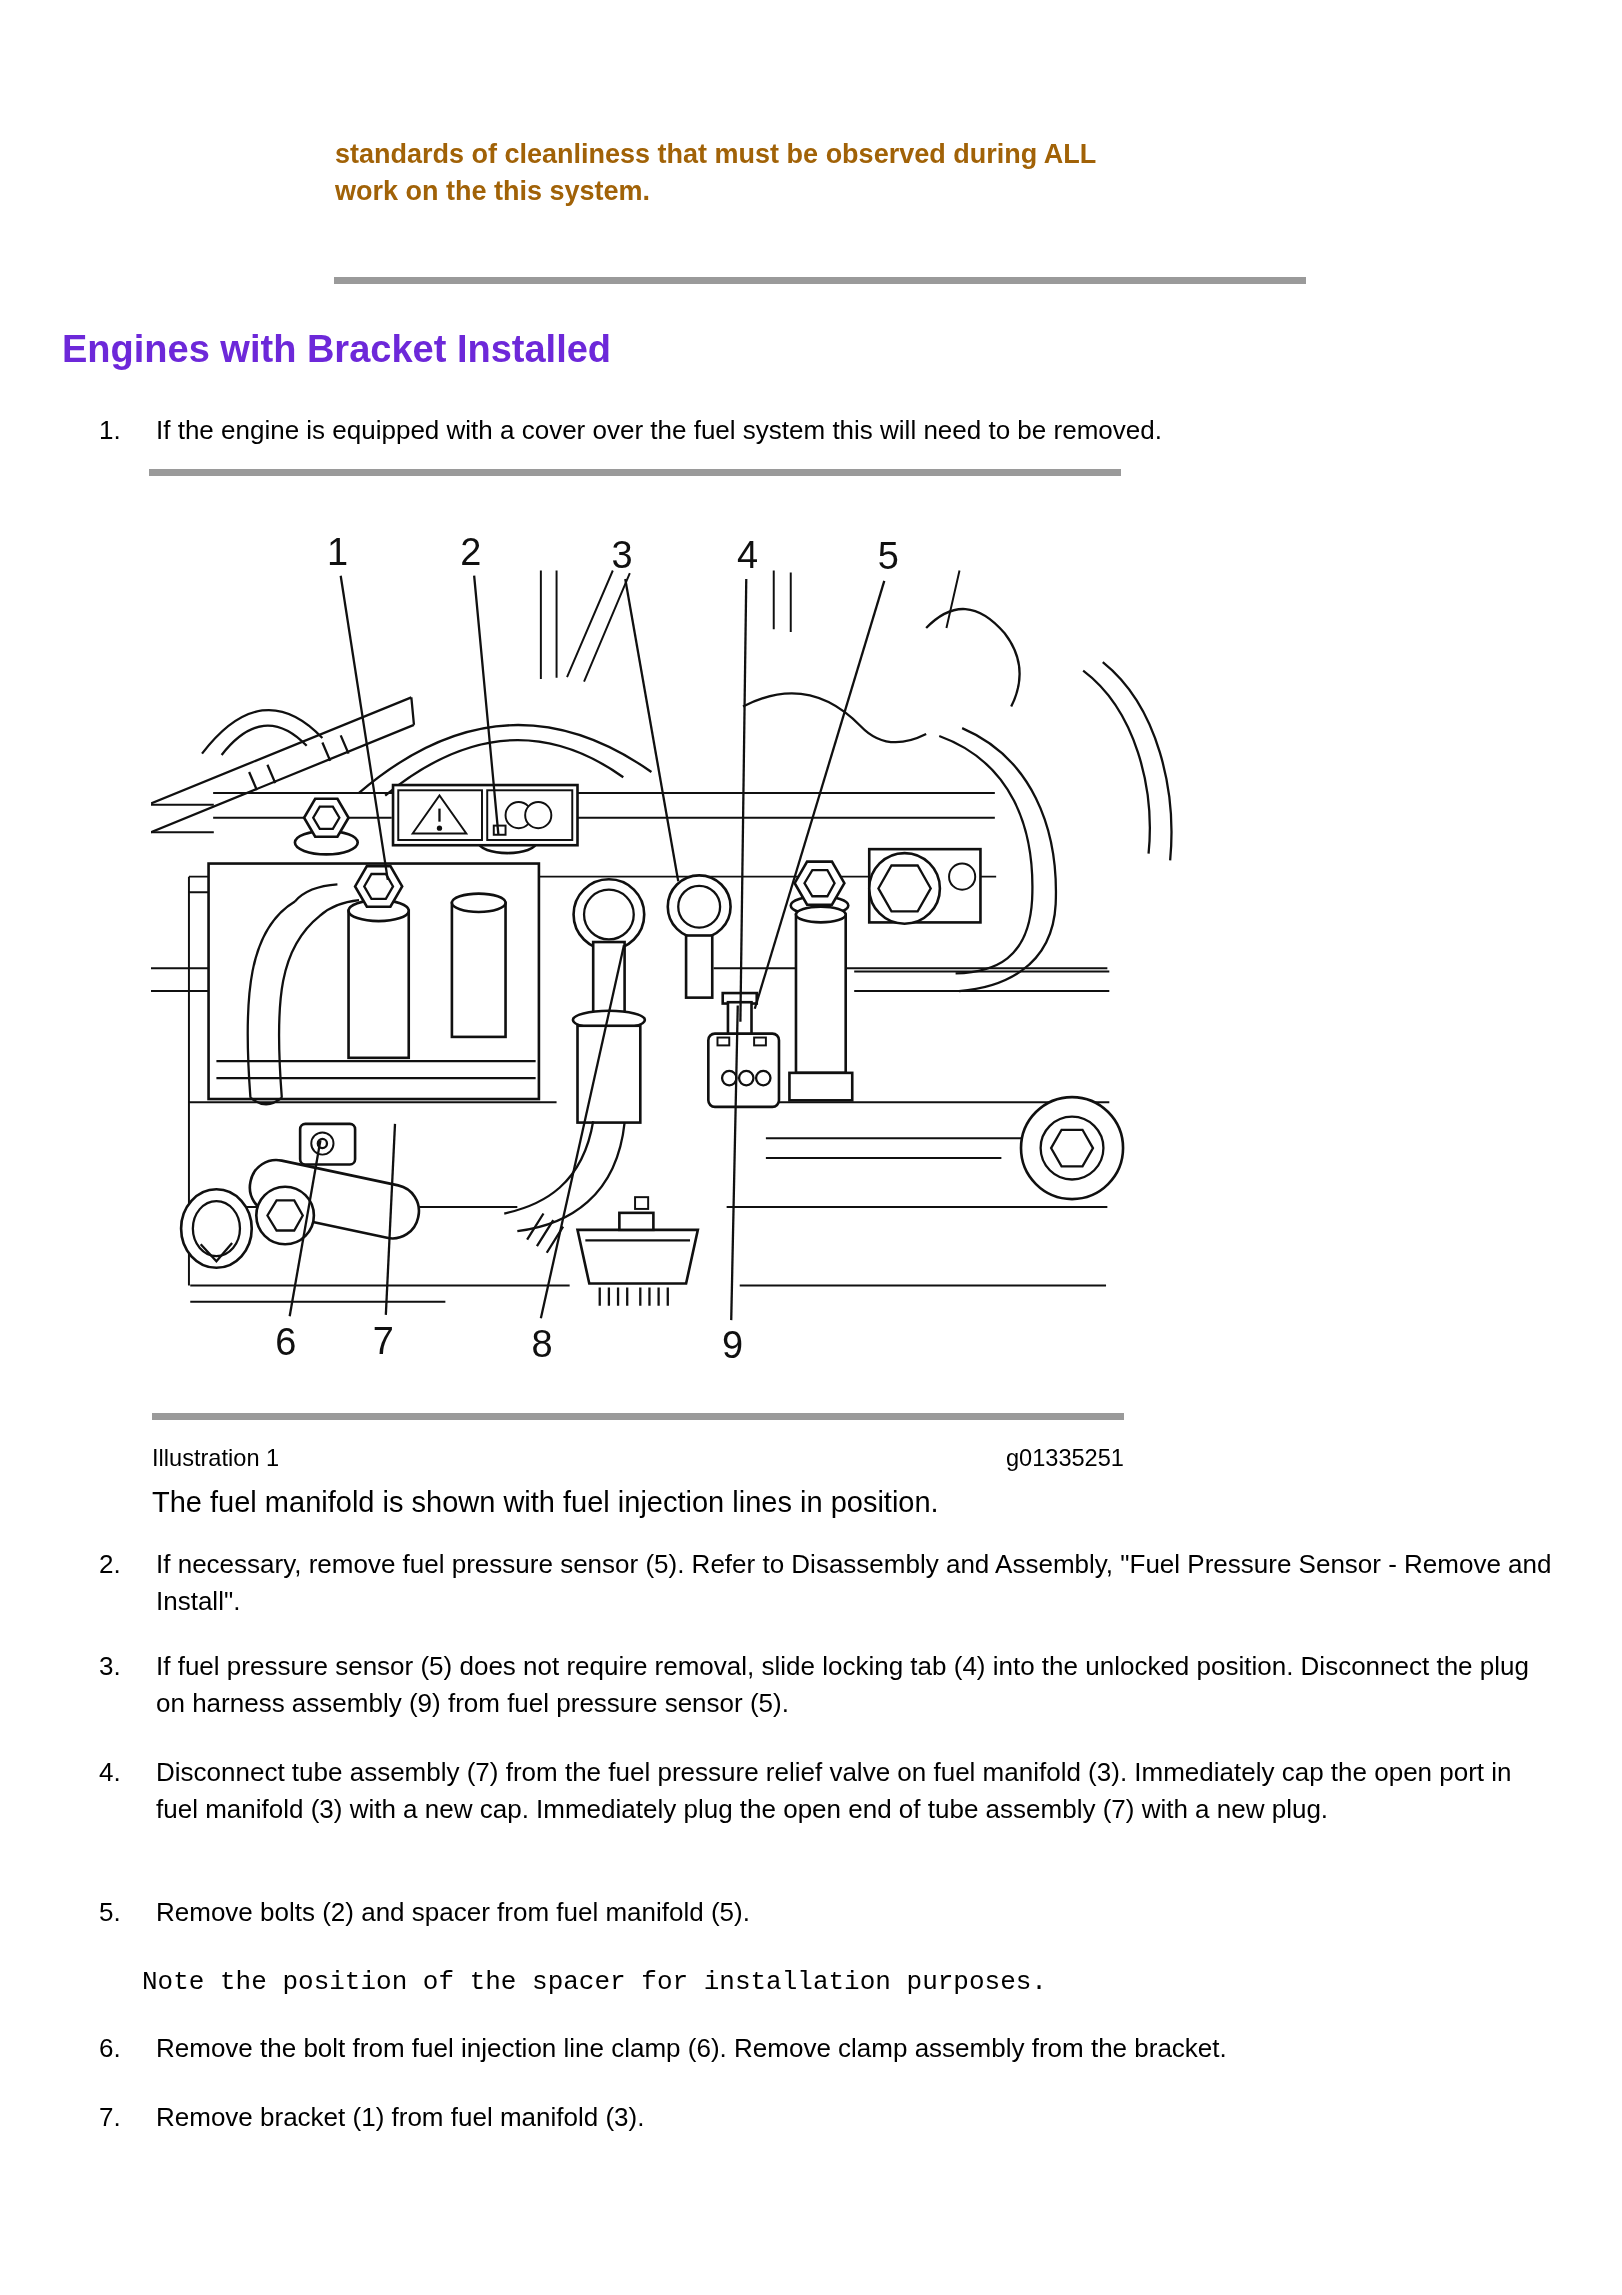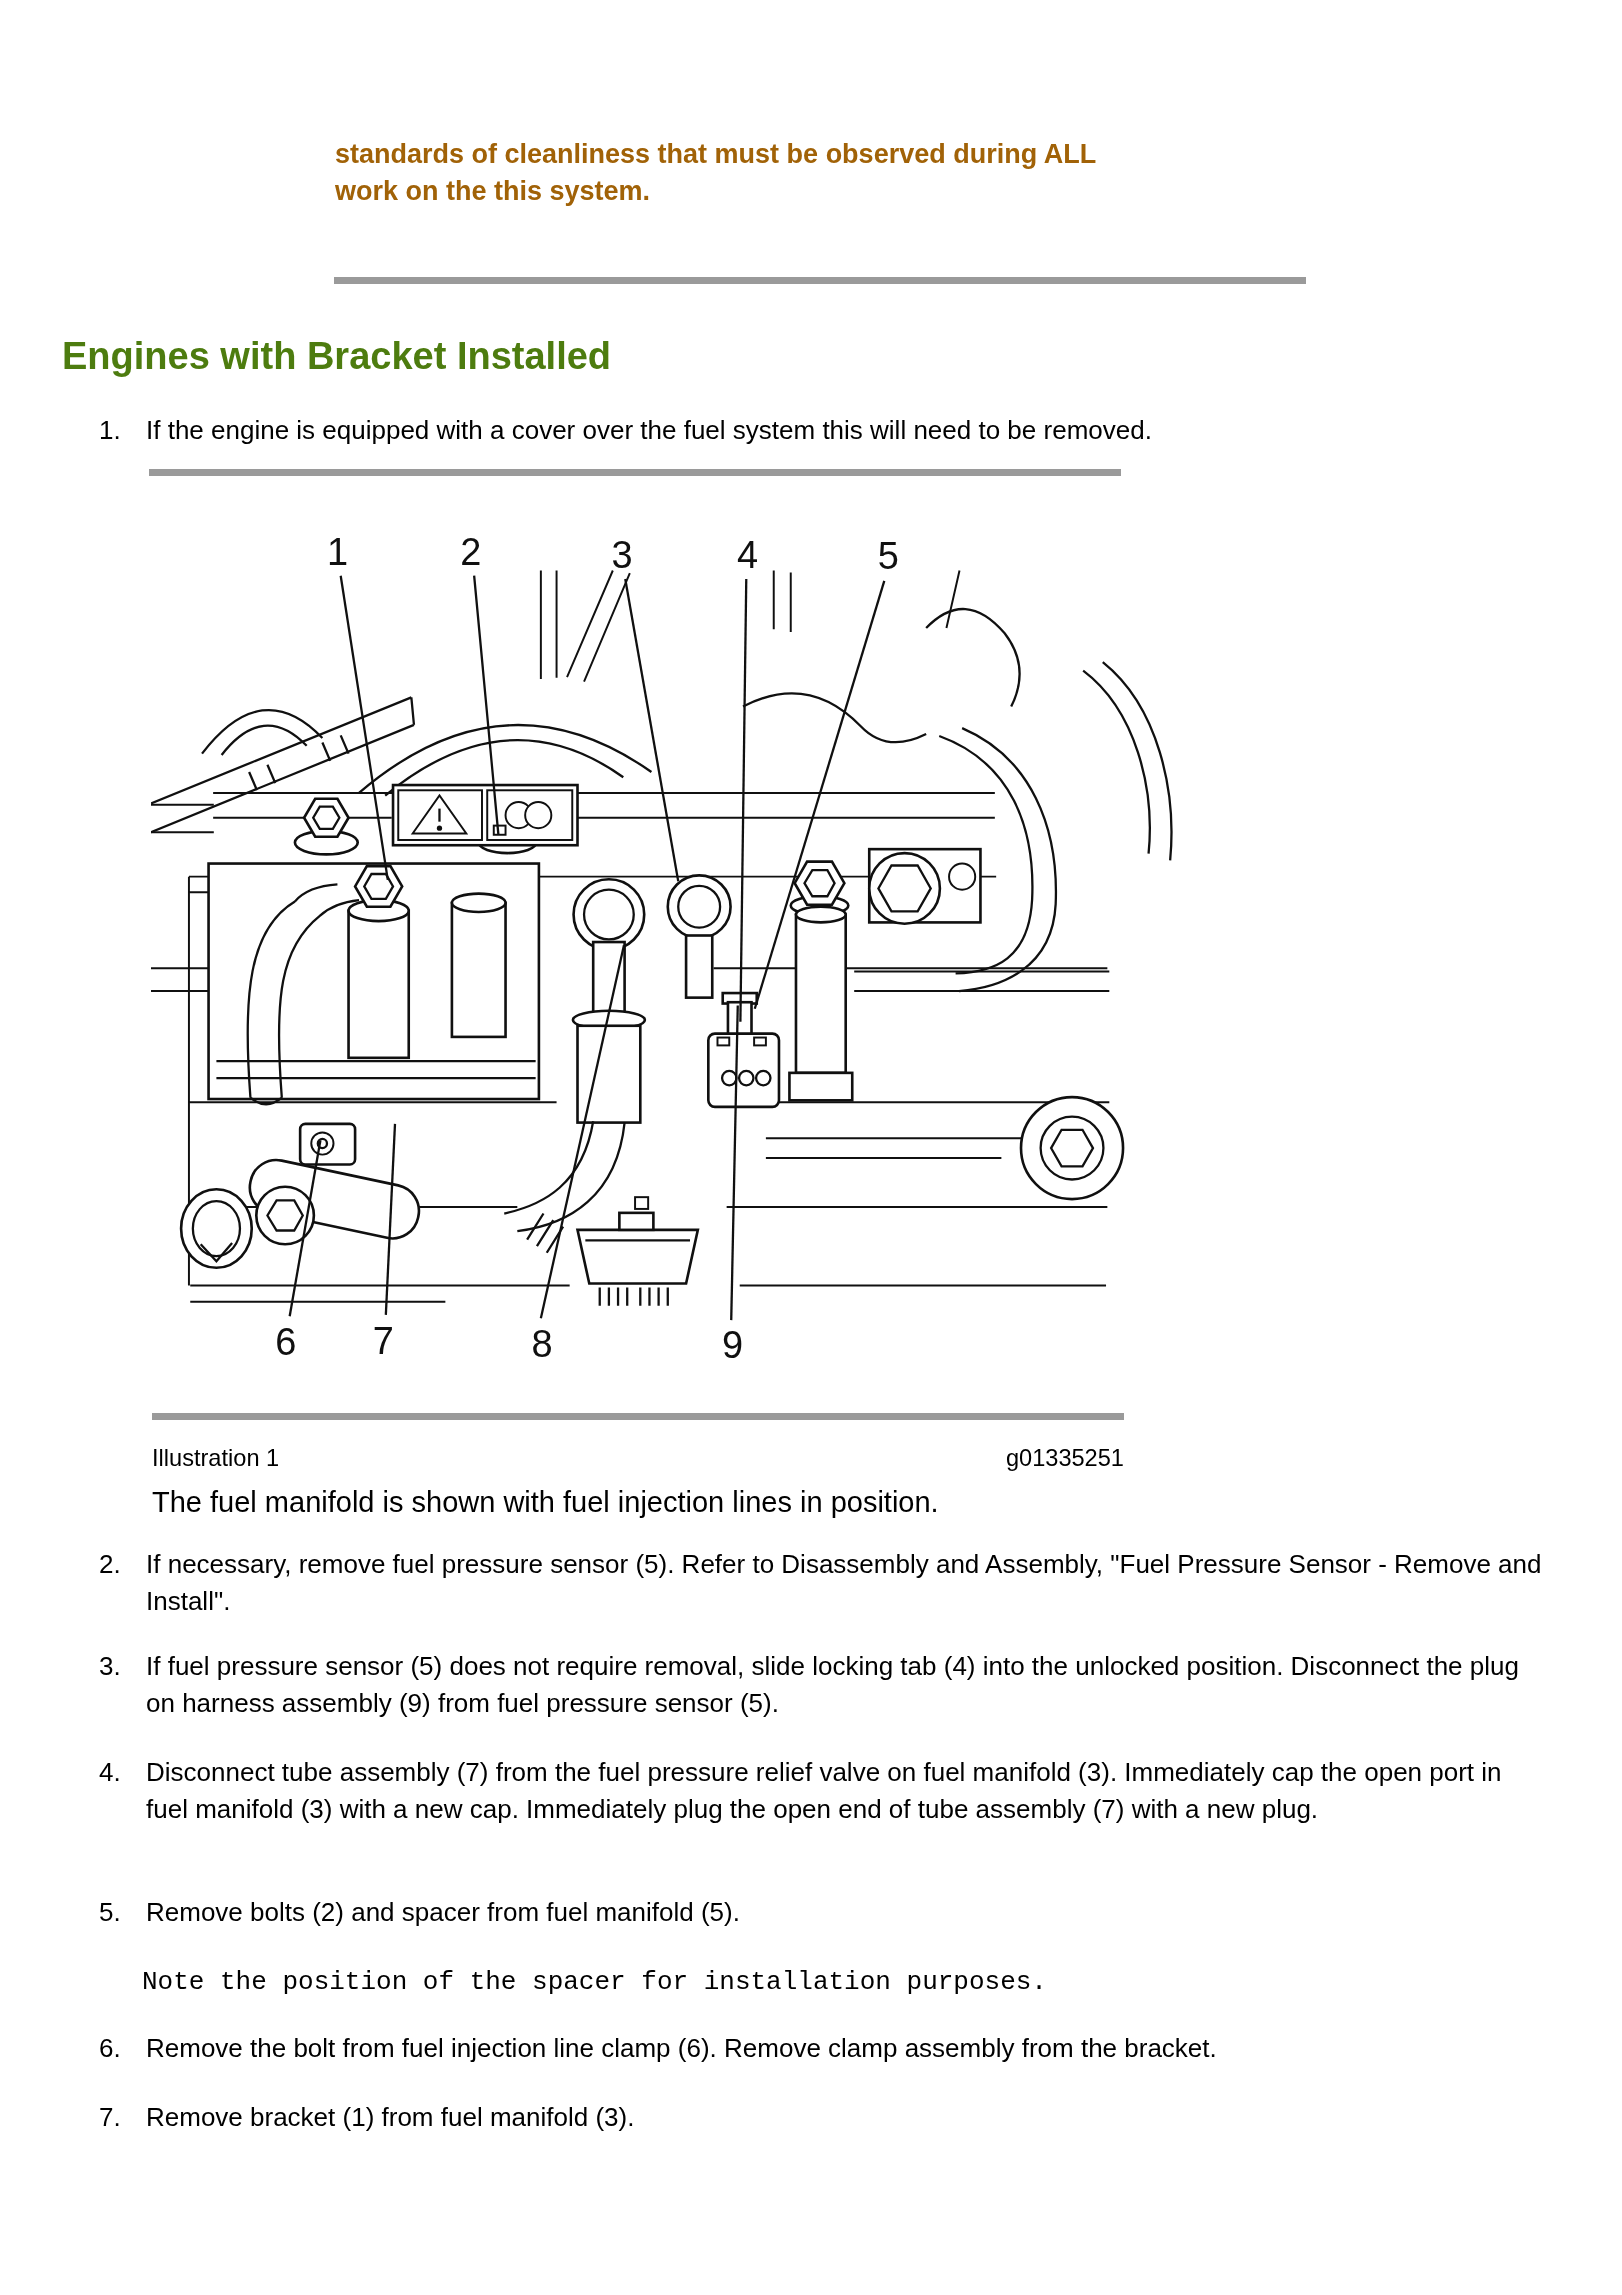--- a/index.html
+++ b/index.html
@@ -13,30 +13,30 @@
   }
   .intro-note{
     position:absolute;left:335px;top:136px;width:949px;
     font-size:27px;font-weight:bold;line-height:37px;color:#a16207;
   }
   .divider{position:absolute;height:6.5px;background:#9a9a9a;}
   .divider-1{left:334px;top:277px;width:972px;}
   .divider-2{left:149px;top:469px;width:972px;}
   .divider-3{left:152px;top:1413px;width:972px;}
   .section-heading{
-    position:absolute;left:62px;top:335px;
-    font-size:38px;font-weight:bold;color:#4d7c0f;
+    position:absolute;left:62px;top:328px;
+    font-size:38px;font-weight:bold;color:#6d28d9;
   }
   .step{position:absolute;left:0;width:1623px;}
   .step .num{
     position:absolute;left:99px;top:0;
     font-size:26px;line-height:37px;
   }
   .step .txt{
-    position:absolute;left:146px;top:0;width:1404px;
+    position:absolute;left:156px;top:0;width:1404px;
     font-size:26px;line-height:37px;
   }
   .step-note{
     position:absolute;left:142px;width:1404px;
     font-size:26px;line-height:37px;
   }
   .figure-wrap{position:absolute;left:151px;top:510px;width:1027px;height:851px;}
   .fig-meta{
     position:absolute;left:152px;top:1444px;width:972px;
     display:flex;justify-content:space-between;

